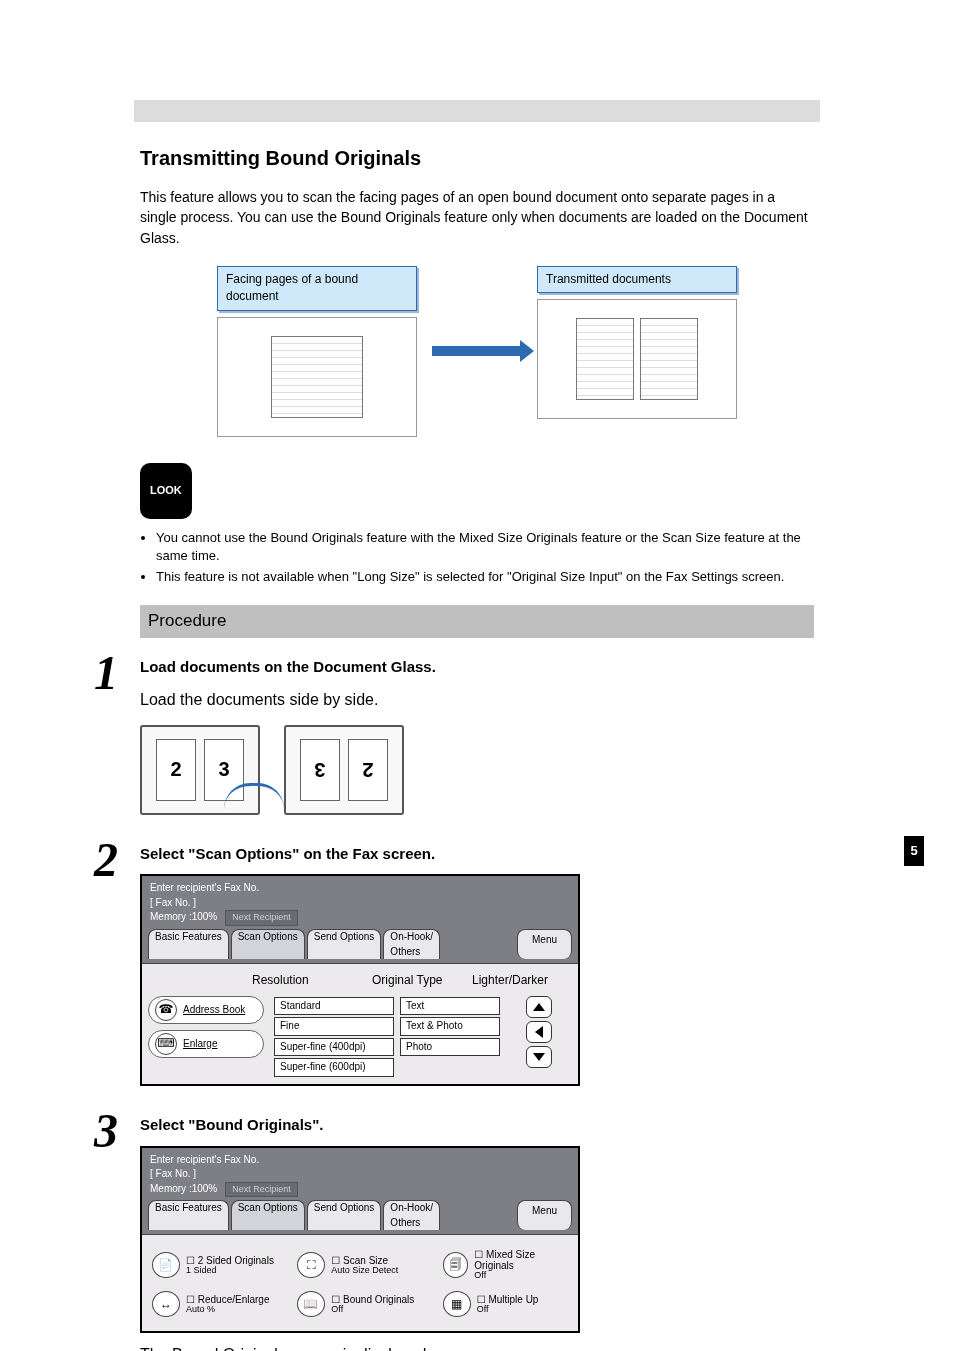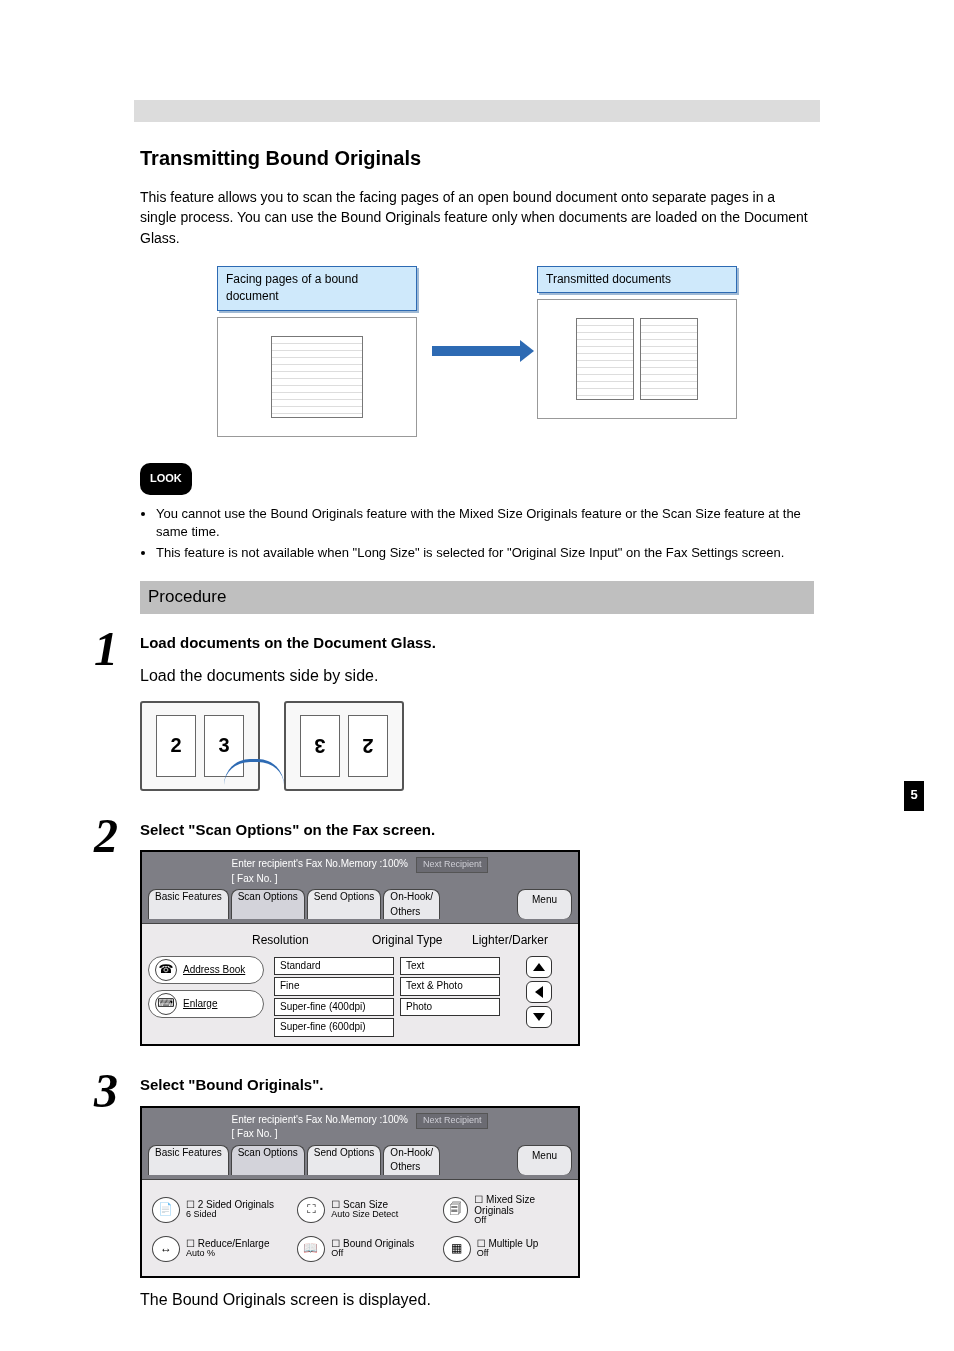--- a/index.html
+++ b/index.html
@@ -70,21 +70,21 @@
     content:""; position:absolute; right:-12px; top:-6px;
     border-left:14px solid #2d6ab3;
     border-top:11px solid transparent;
     border-bottom:11px solid transparent;
   }
   .look-badge {
     display:inline-block;
     background:#000; color:#fff;
     font-weight:bold; font-size:11px;
     border-radius:10px;
-    padding:8px 10px;
+    padding:20px 10px;
     margin-top:4px;
   }
   ul.notes {
     margin: 10px 0 18px 16px;
     padding: 0;
     list-style: disc;
   }
   ul.notes li { font-size: 13px; margin: 2px 0; }
 
   h3.procedure {
@@ -142,20 +142,21 @@
     border: 2px solid #000;
     background: #7e7e85;
     font-size: 11px;
     color: #fff;
     margin: 6px 0 10px 0;
   }
   .lcd-top {
     display:flex; justify-content:center;
     padding: 5px 8px 3px;
     font-size:10px;
+    flex-direction:column;
   }
   .lcd-next {
     background:#6b6b72; color:#cfcfd6;
     padding:2px 6px; border:1px solid #555;
     font-size:9px; text-align:center; line-height:1.1;
   }
   .lcd-tabs {
     display:flex;
     background:#7e7e85;
     padding: 0 6px 4px;
@@ -399,21 +400,21 @@
         <span>On-Hook/</span><br><span>Others</span>
       </div>
       <div class="lcd-tab menu">Menu</div>
     </div>
     <div class="lcd-body">
       <div class="opt-grid">
         <div class="scanopt">
           <div class="ico">📄</div>
           <div class="lines">
               <span class="chk">2 Sided Originals</span>
-              <span class="sub">6 Sided</span>
+              <span class="sub">1 Sided</span>
             </div>
         </div>
         <div class="scanopt">
           <div class="ico">⛶</div>
           <div class="lines">
               <span class="chk">Scan Size</span>
               <span class="sub">Auto Size Detect</span>
             </div>
         </div>
         <div class="scanopt">

